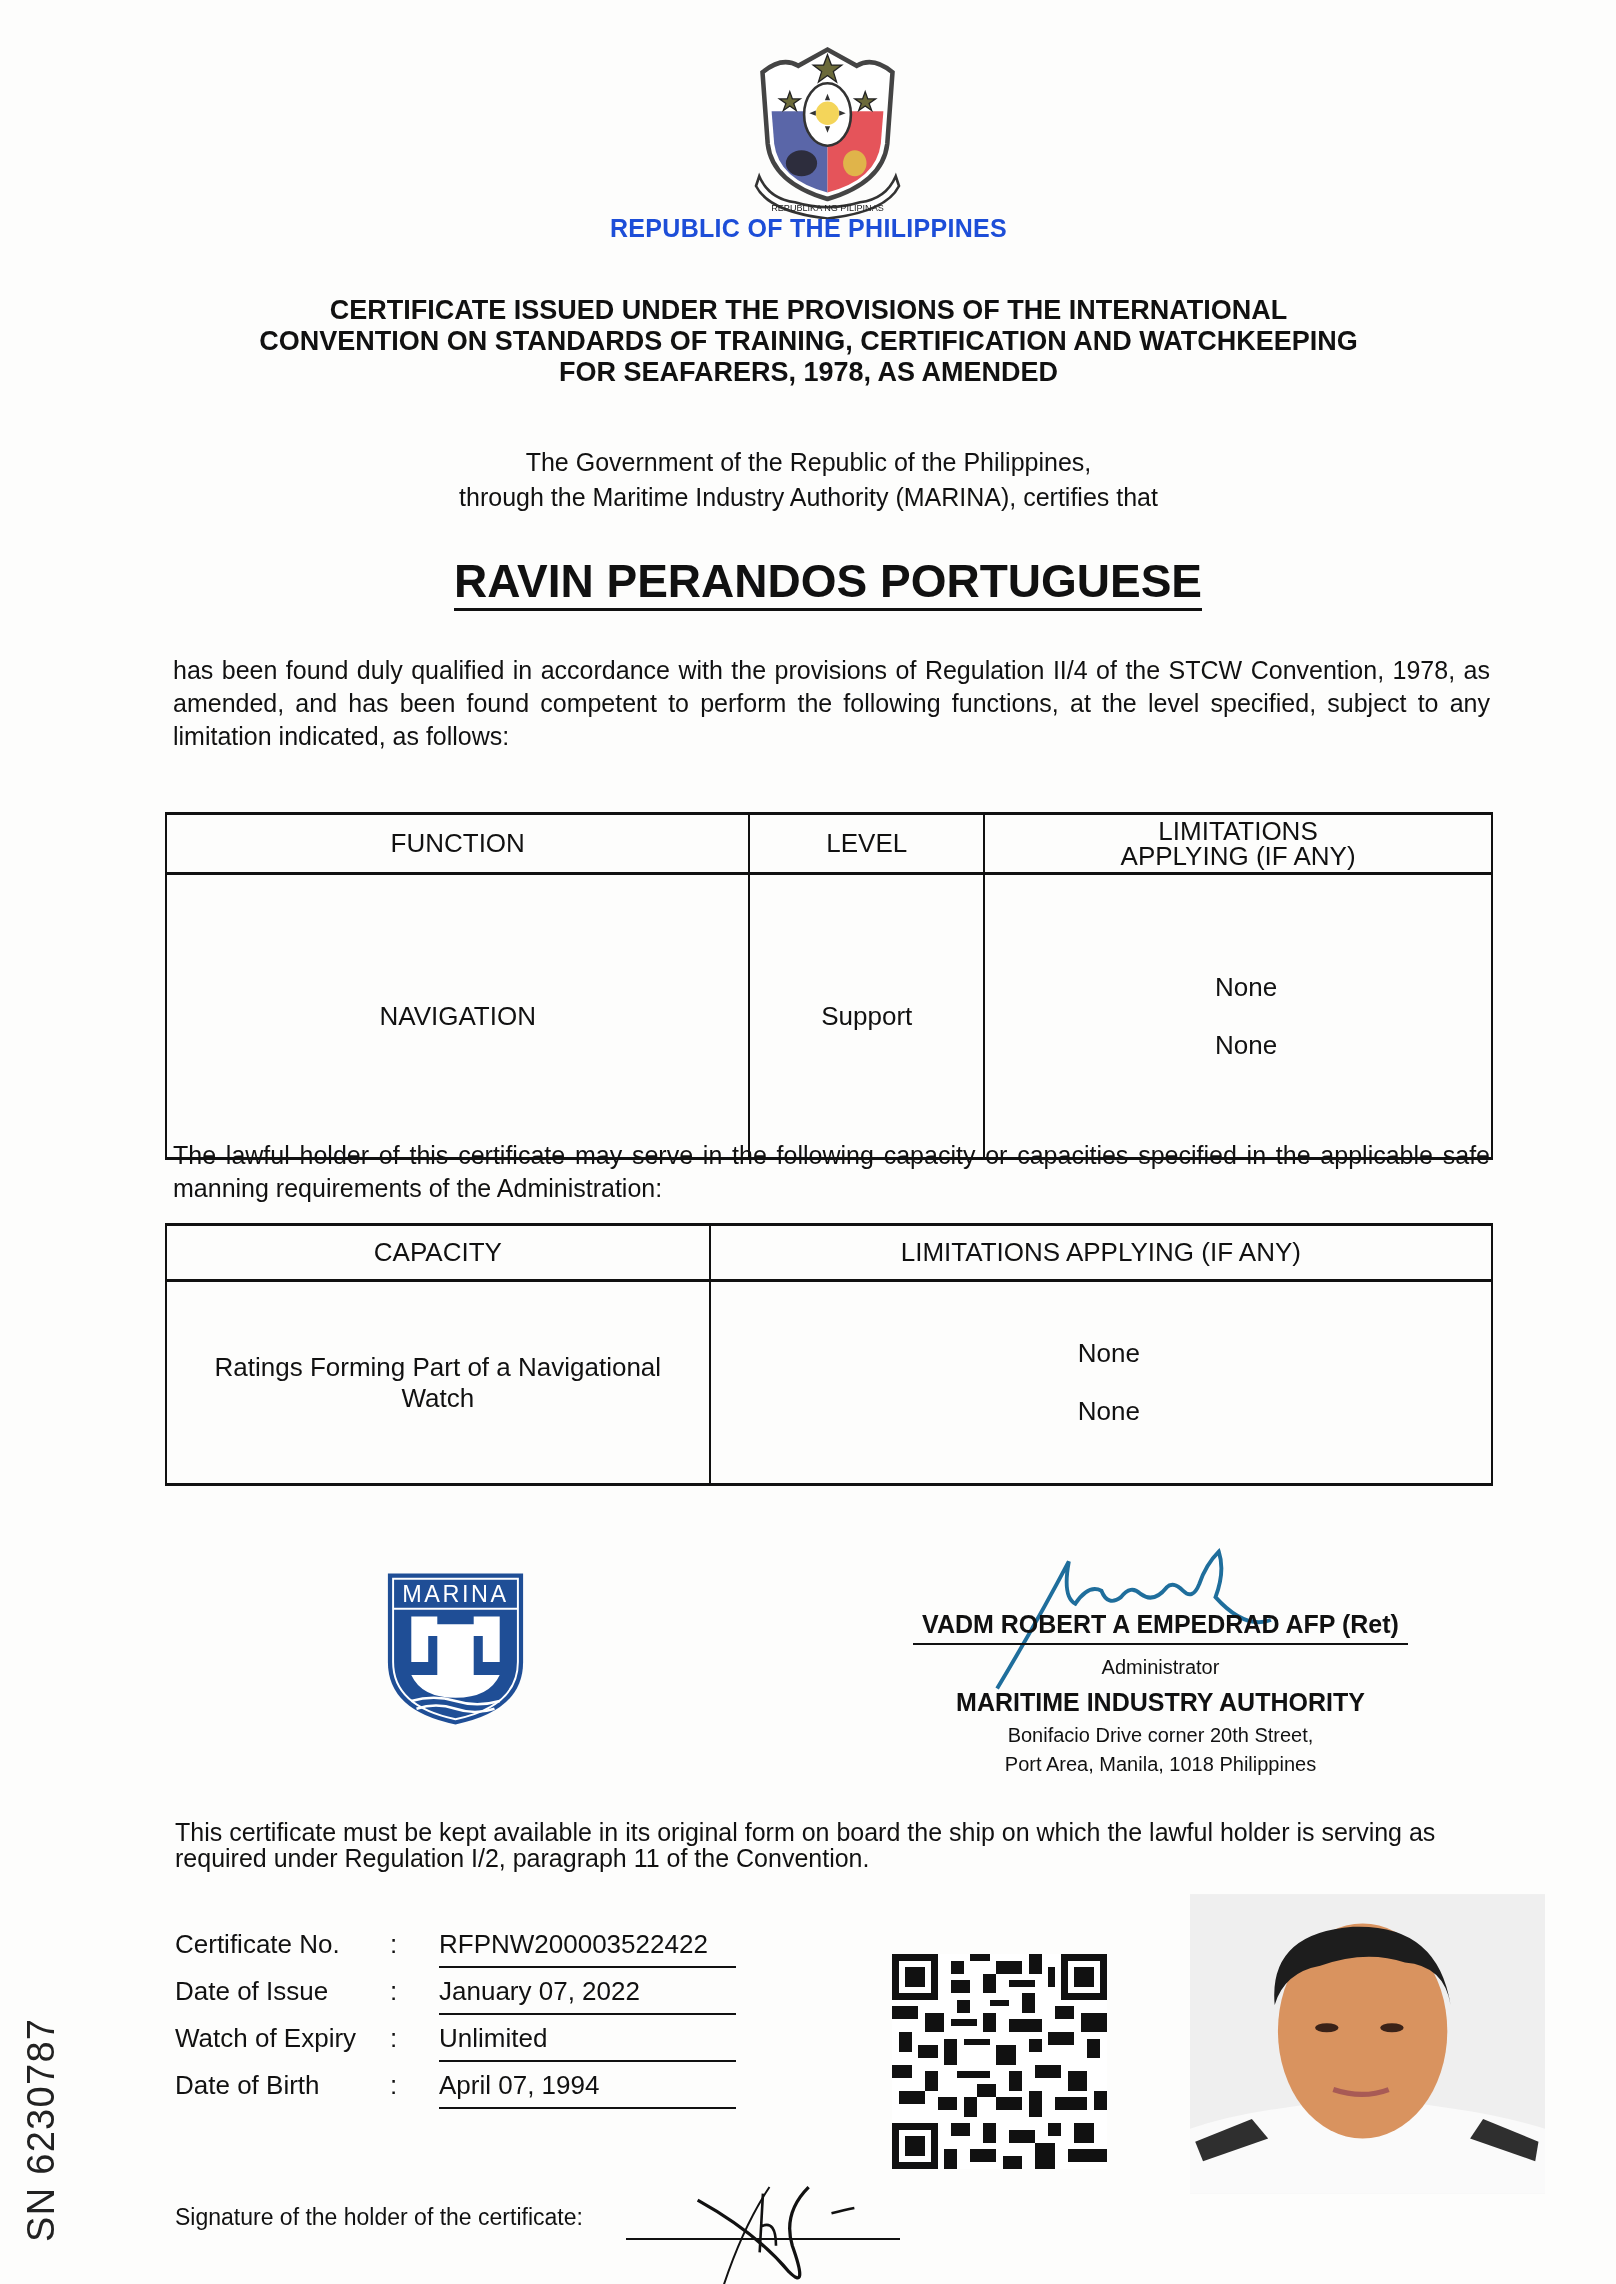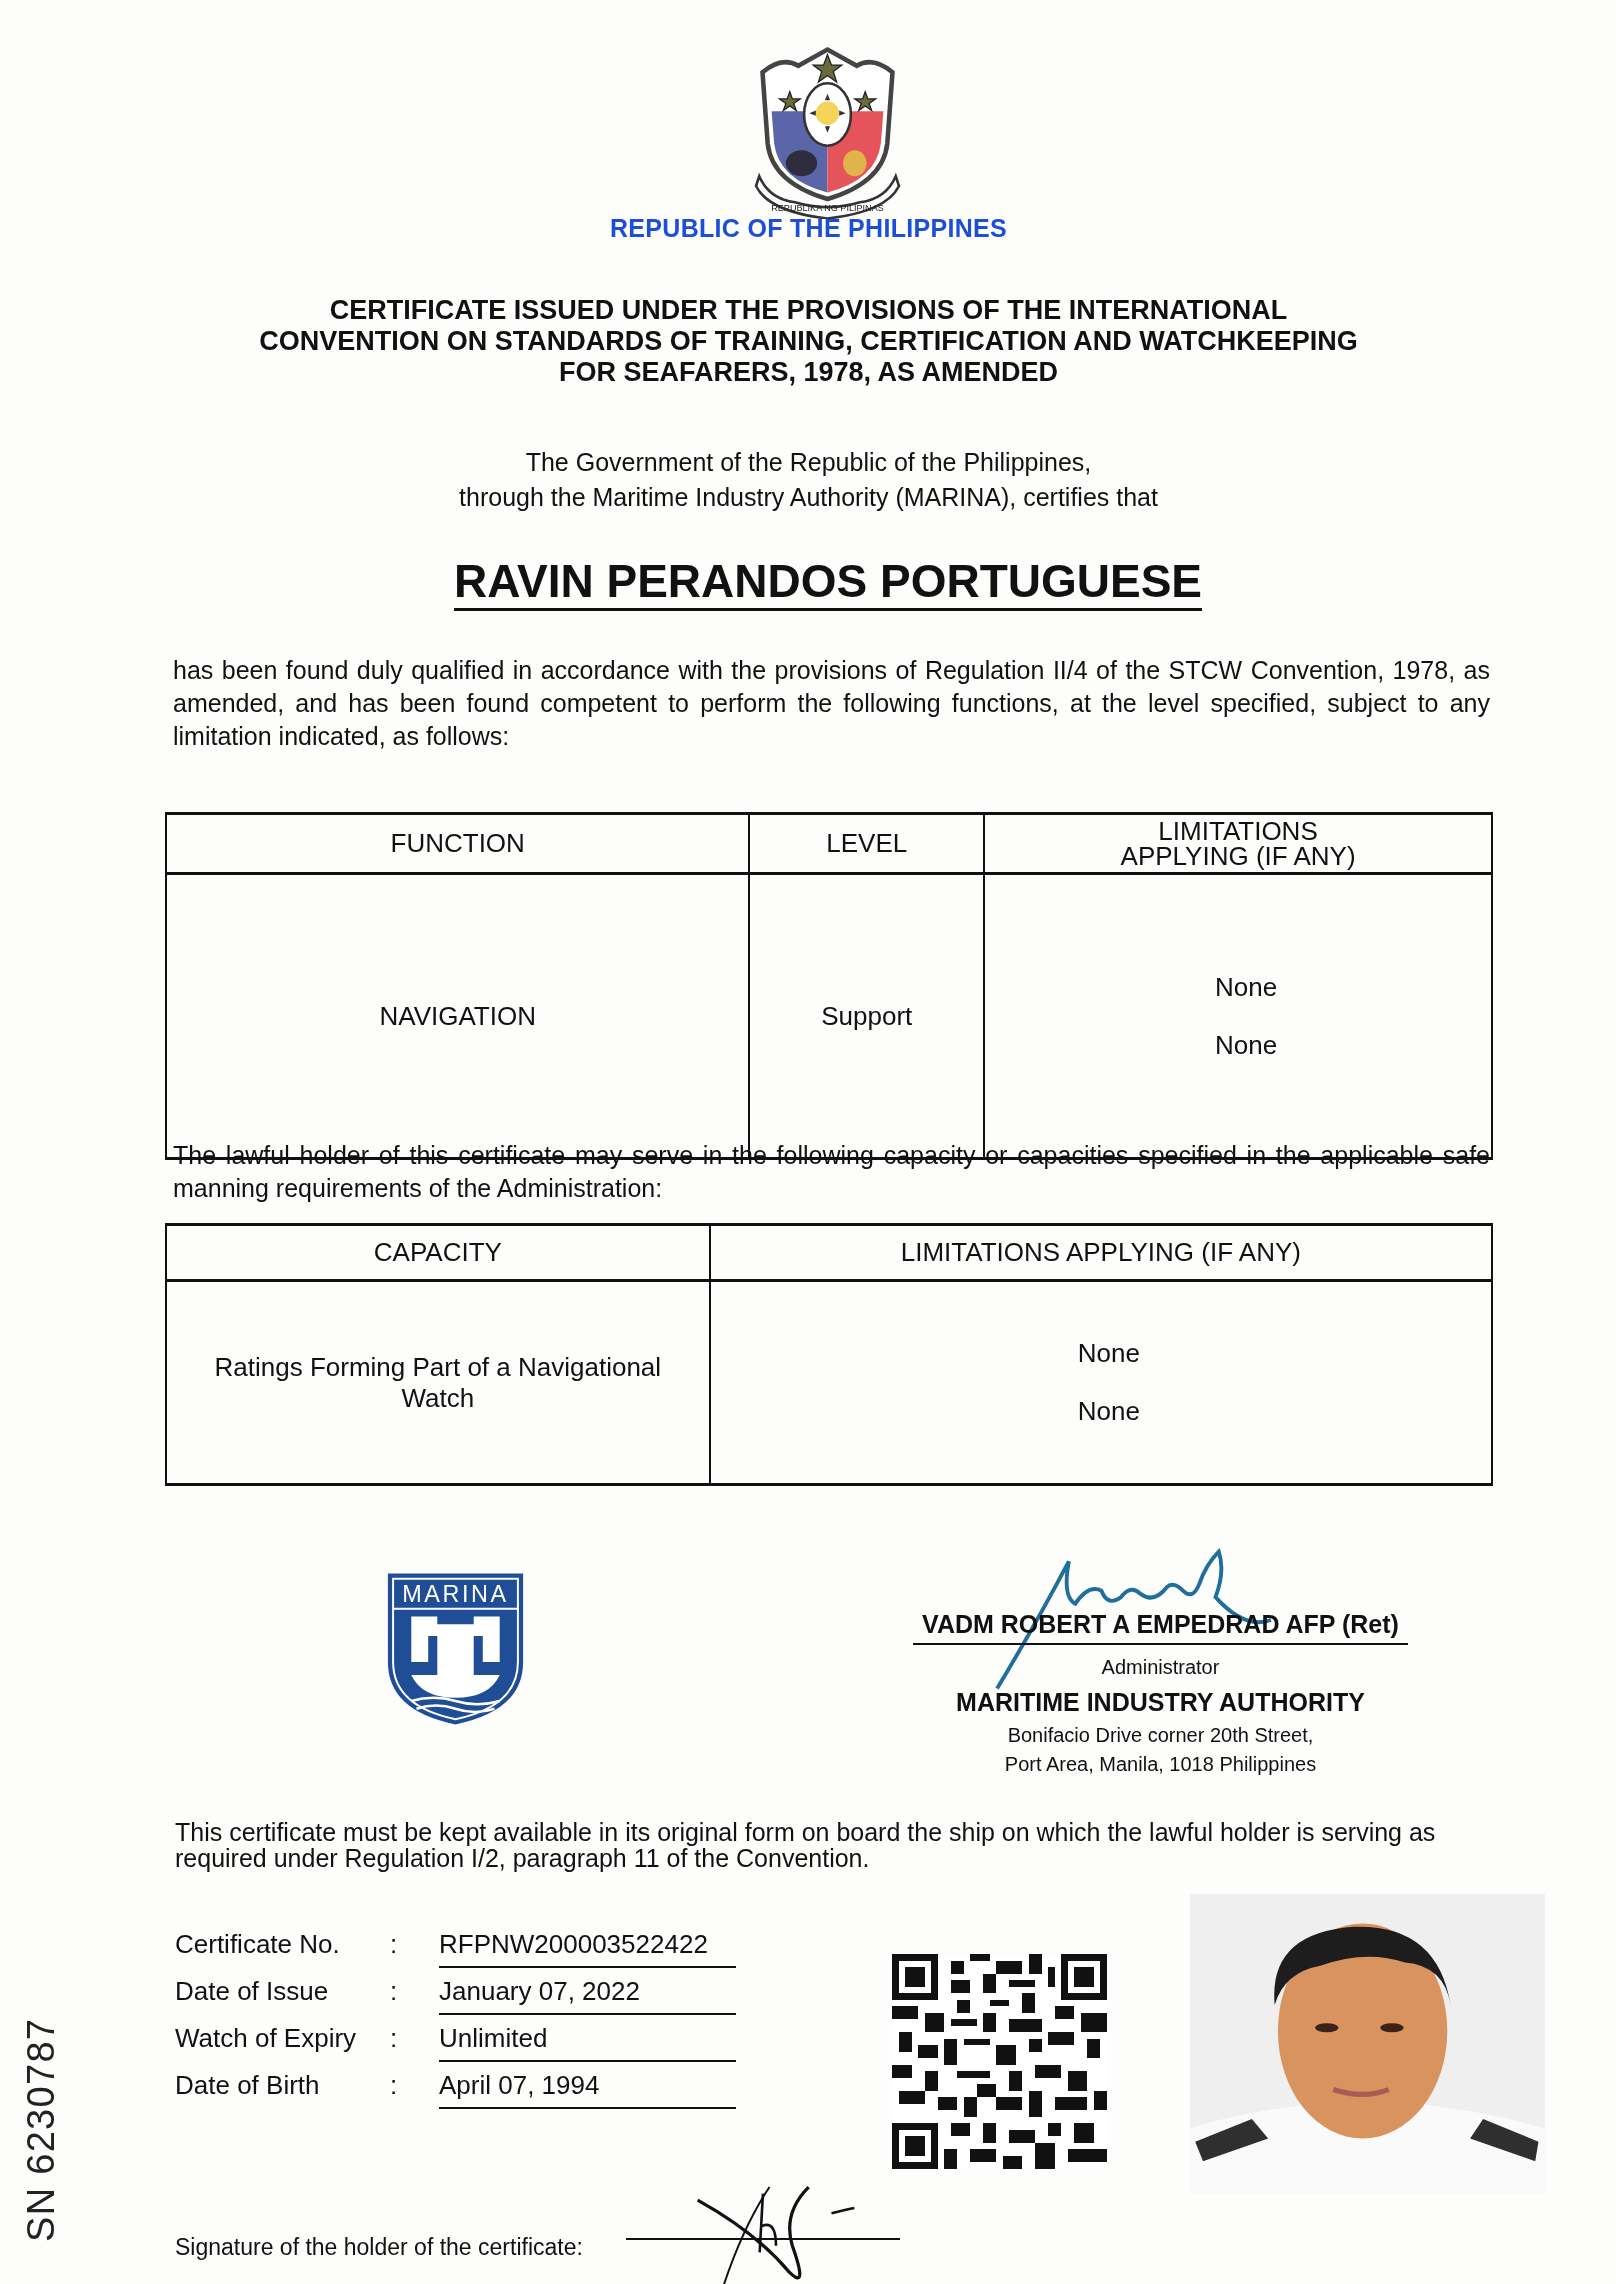--- a/index.html
+++ b/index.html
@@ -35,21 +35,21 @@
   .sig-addr { left: 900px; top: 1721px; width: 521px; font-size: 20px; line-height: 29px; text-align: center; }
   .note { left: 175px; width: 1317px; top: 1819px; font-size: 25px; line-height: 26px; }
   .details { left: 175px; top: 1929px; }
   .detail-row { position: absolute; left: 0; height: 46px; width: 587px; font-size: 26px; }
   .detail-label { position: absolute; left: 0; top: 0; }
   .detail-colon { position: absolute; left: 215px; top: 0; }
   .detail-value { position: absolute; left: 264px; top: 0; width: 297px; height: 37px; border-bottom: 2px solid #111; }
   .qr { left: 892px; top: 1954px; width: 215px; height: 215px; }
   .photo { left: 1190px; top: 1894px; width: 355px; height: 300px; background: #f2f2f2; overflow: hidden; }
   .serial { left: 19.6px; top: 2242px; font-size: 38px; transform-origin: 0 0; transform: rotate(-90deg); white-space: nowrap; letter-spacing: 1.3px; color:#222;}
-  .holder-sig-label { left: 175px; top: 2204px; font-size: 23px; margin-top: 30px; }
+  .holder-sig-label { left: 175px; top: 2204px; font-size: 23px; }
   .holder-sig-line { left: 626px; top: 2238px; width: 274px; border-bottom: 2.6px solid #111; }
   .holder-sig { left: 678px; top: 2174px; width: 196px; height: 111px; }
 </style>
 </head>
 <body>
 
 <svg class="abs seal" viewBox="0 0 260 280">
   <path d="M30 55 Q60 30 85 45 L130 20 L175 45 Q200 30 230 55 L222 165 Q215 225 130 250 Q45 225 38 165 Z" fill="#fff" stroke="#444" stroke-width="7"></path>
   <path d="M44 115 L130 115 L130 240 Q55 220 48 165 Z" fill="#5a66a8"></path>
   <path d="M130 115 L216 115 L212 165 Q205 220 130 240 Z" fill="#e5545a"></path>

